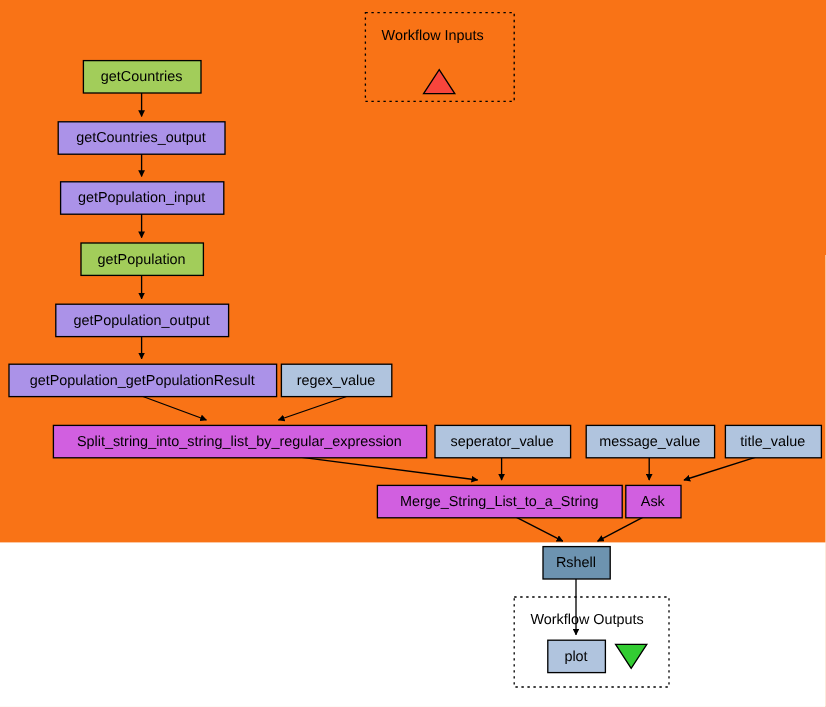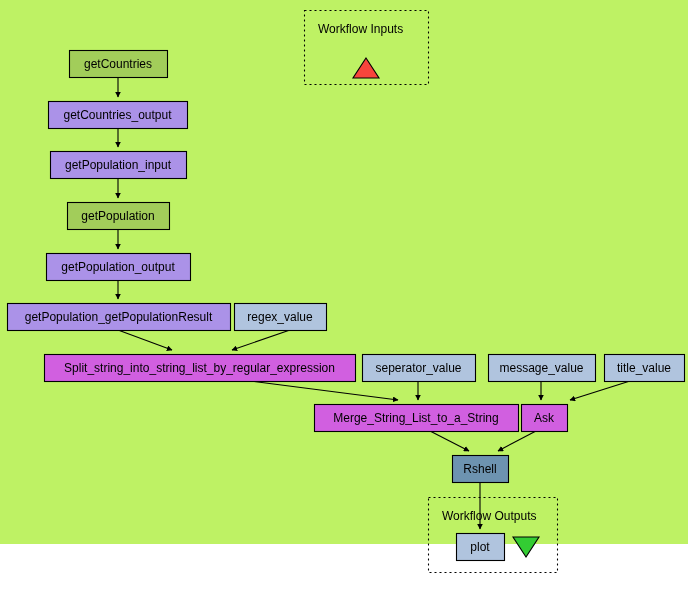--- a/index.html
+++ b/index.html
@@ -9,22 +9,22 @@
   }
   body {
     width: 688px;
     height: 589px;
     font-family: "Liberation Sans", sans-serif;
     overflow: hidden;
   }
   #canvas {
     position: relative;
     width: 688px;
-    height: 544px;
-    background: #bef264;
+    height: 452px;
+    background: #f97316;
   }
   svg.layer {
     position: absolute;
     left: 0;
     top: 0;
     width: 688px;
     height: 589px;
   }
   .node-label {
     font-family: "Liberation Sans", sans-serif;

